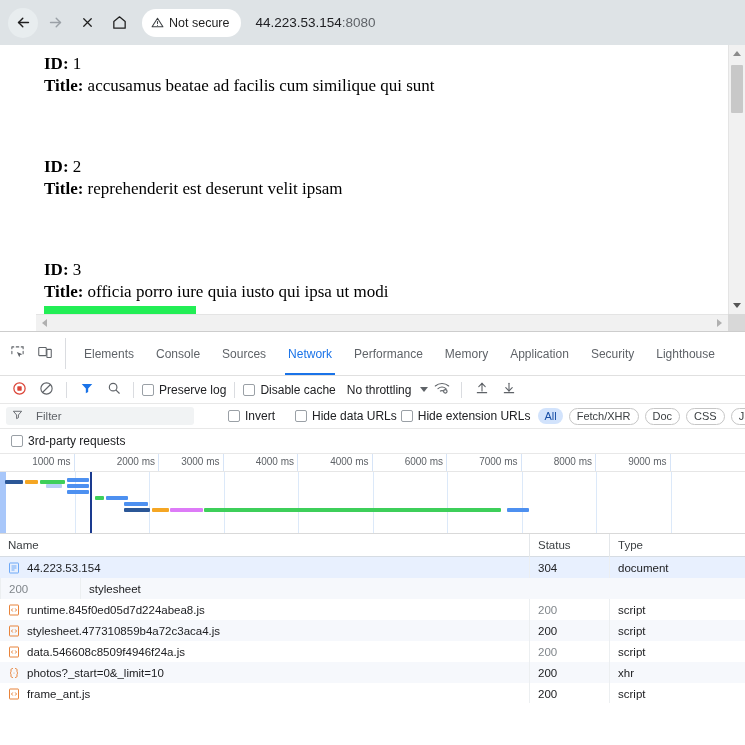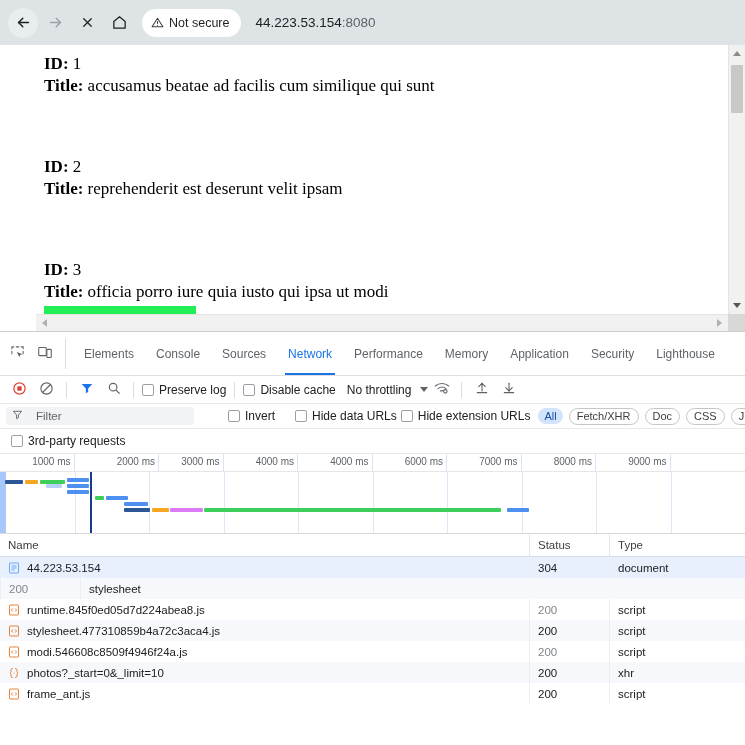--- a/index.html
+++ b/index.html
@@ -618,21 +618,21 @@
             <span>script</span>
           </div>
         </div>
         <div class="req-row">
           <div class="col-name">
             <span class="nm">
               <span class="ficon"><svg viewBox="0 0 24 24" fill="none" stroke="#e8833a" stroke-width="2">
                   <rect x="3" y="2" width="18" height="20" rx="1"></rect>
                   <path d="M9.5 9L7 12l2.5 3M14.5 9L17 12l-2.5 3"></path>
                 </svg></span>
-              <span>modi.546608c8509f4946f24a.js</span>
+              <span>data.546608c8509f4946f24a.js</span>
             </span>
           </div>
           <div class="col-status">
             <span class="status-dim">200</span>
           </div>
           <div class="col-type">
             <span>script</span>
           </div>
         </div>
         <div class="req-row odd">

